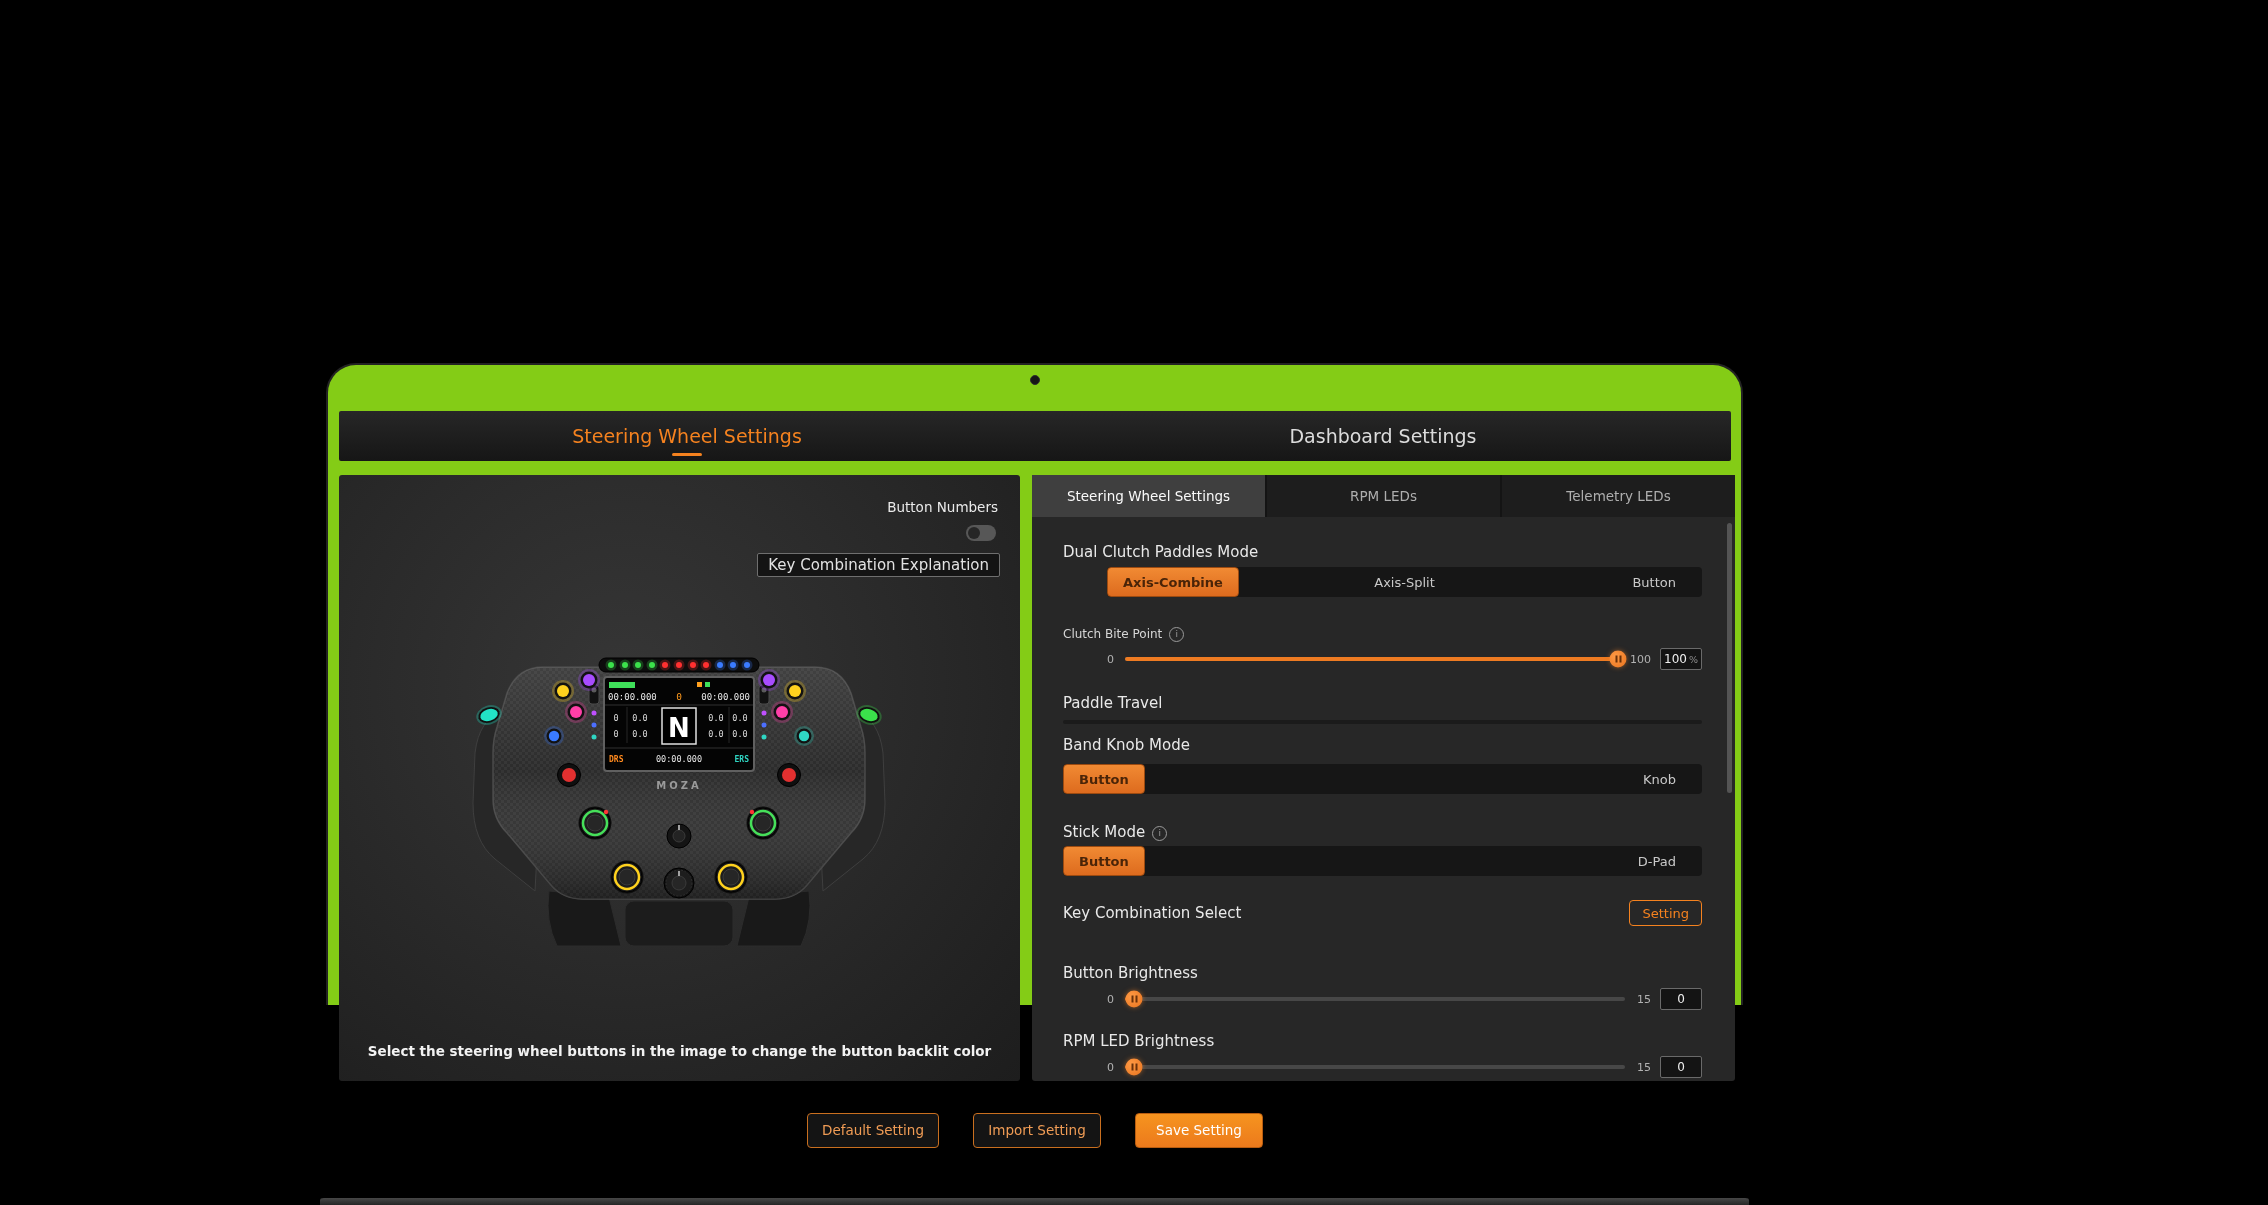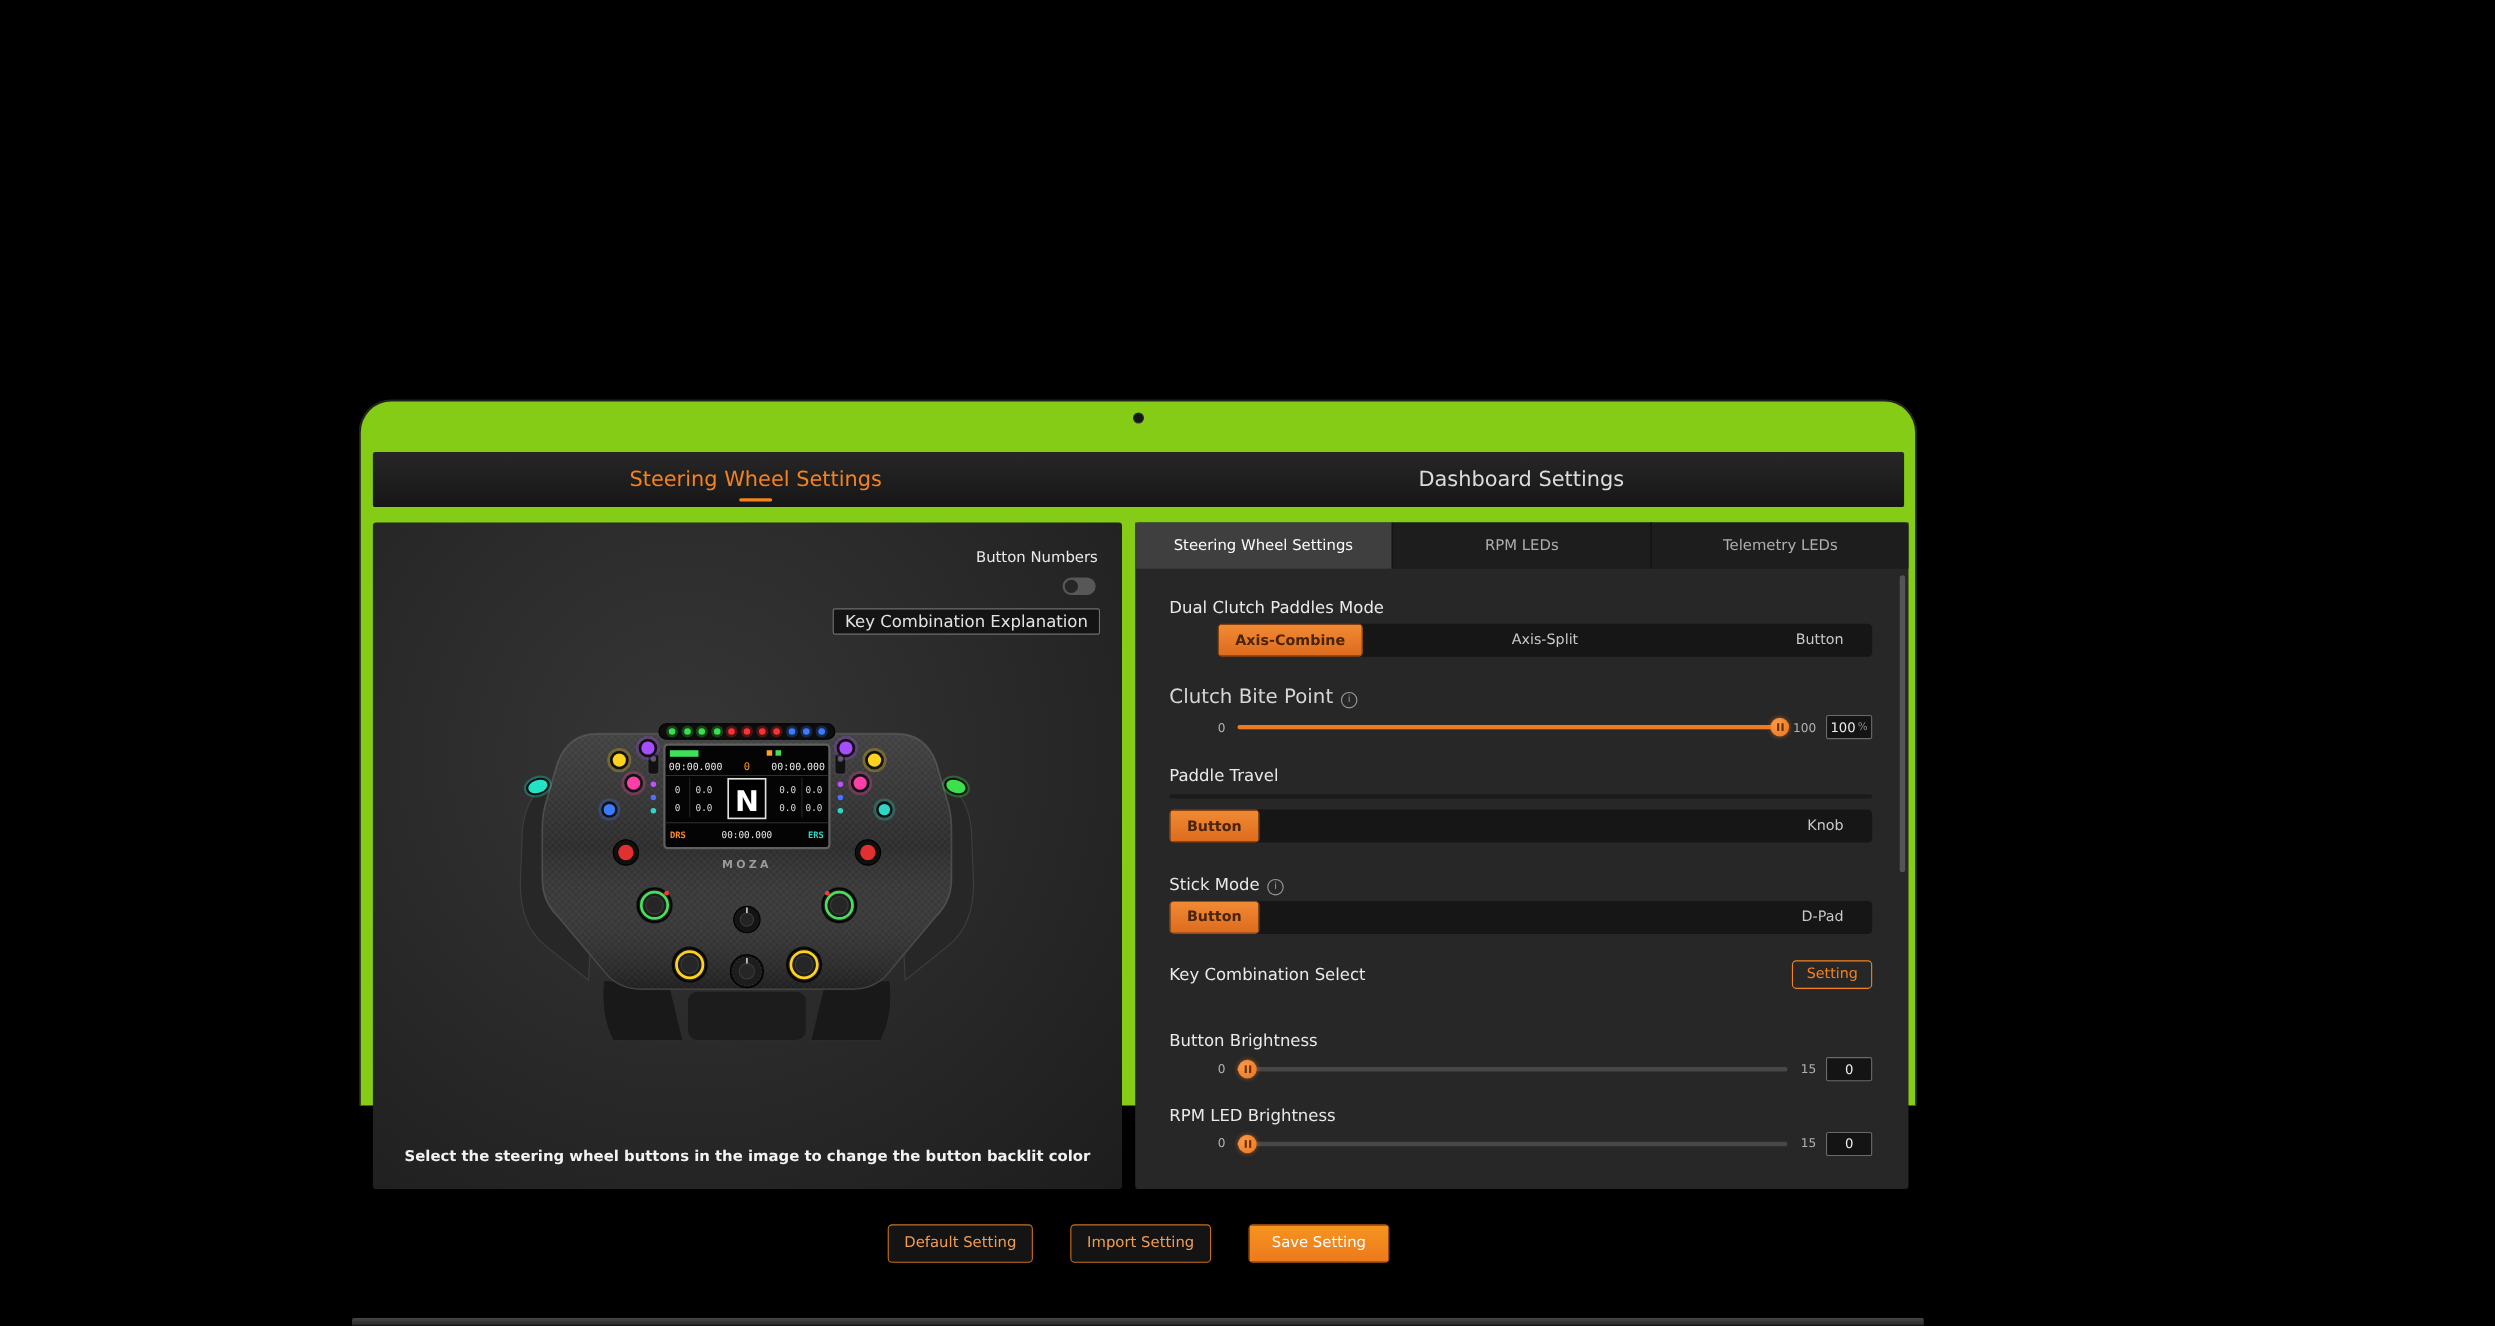--- a/index.html
+++ b/index.html
@@ -74,21 +74,21 @@
     font-size:13.5px;background:#1d1d1d;color:#aeaeae;border-right:2px solid #141414;
   }
   .rp-tab:last-child{border-right:none;}
   .rp-tab.active{background:#3f3f3f;color:#fafafa;}
   .rp-scroll{
     position:absolute;right:3px;top:48px;width:5px;height:270px;border-radius:3px;
     background:#7a7a7a;opacity:.55;
   }
   .rp-content{position:absolute;top:42px;left:31px;right:33px;}
   .label-lg{font-size:15px;color:#e9e9e9;}
-  .label-sm{font-size:18px;color:#d6d6d6;}
+  .label-sm{font-size:12px;color:#d6d6d6;}
   .info-icon{
     display:inline-flex;width:13px;height:13px;margin-left:7px;
     border:1px solid #9a9a9a;border-radius:50%;color:#9a9a9a;font-size:9px;
     align-items:center;justify-content:center;vertical-align:1px;font-style:normal;
   }
   .info-icon::before{content:"i";}
   
   .seg{
     position:relative;height:30px;background:#161616;border-radius:4px;
   }
@@ -415,20 +415,21 @@
         <span class="s-max">100</span>
         <div class="val-box">
           <span>100</span>
           <span class="unit">%</span>
         </div>
       </div>
 
       <div class="label-lg mt24">Paddle Travel</div>
       <div class="travel-track mt8"></div>
 
+      <div class="label-lg mt12">Band Knob Mode</div>
       <div class="seg mt10">
         <div class="seg-active">Button</div>
         <div class="seg-end">Knob</div>
       </div>
 
       <div class="mt28">
         <span class="label-lg">Stick Mode</span><i class="info-icon"></i>
       </div>
       <div class="seg mt5">
         <div class="seg-active">Button</div>

